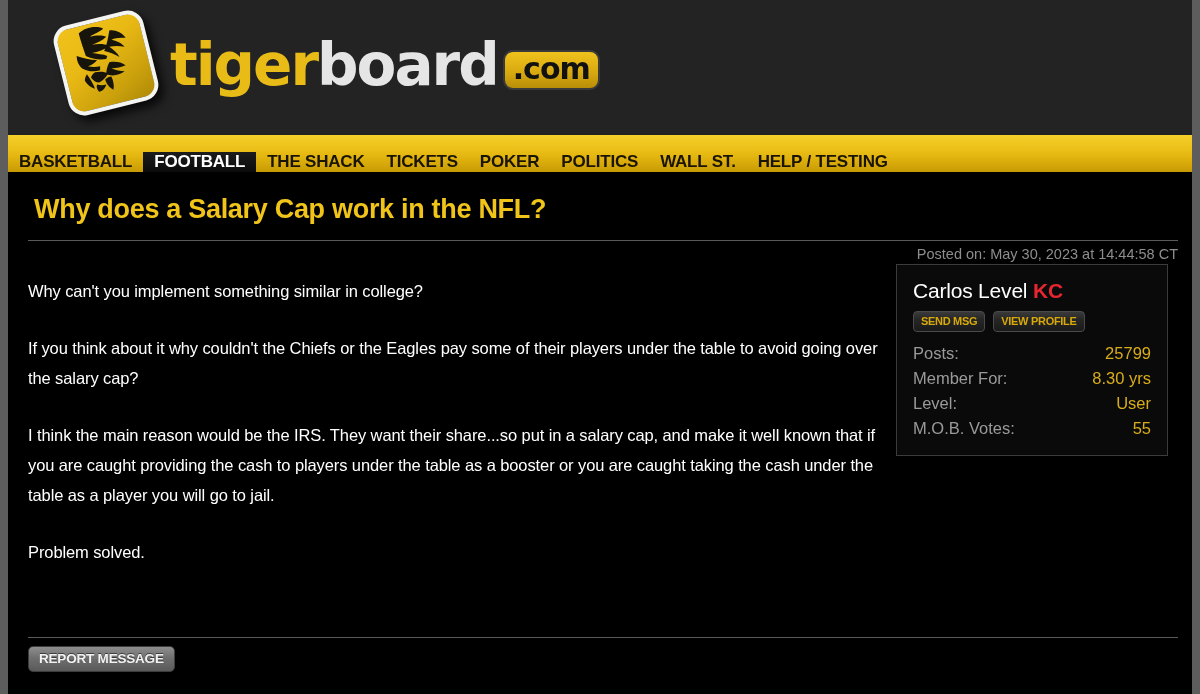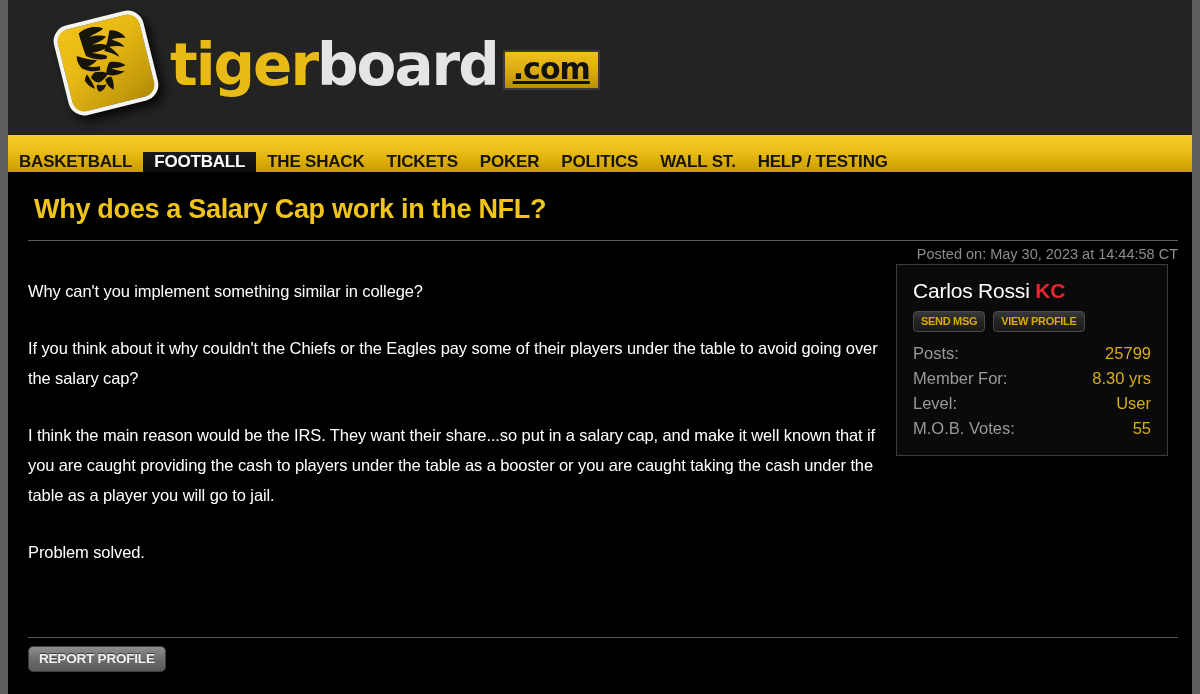--- a/index.html
+++ b/index.html
@@ -88,30 +88,29 @@
     font-family: "DejaVu Sans", sans-serif;
     font-size: 58px;
     font-weight: bold;
     color: #e5e5e5;
     letter-spacing: -2px;
   }
   .wm-com {
     margin-left: 5px;
     margin-top: 10px;
     padding: 1px 8px 3px 8px;
-    border-radius: 1px;
+    border-radius: 10px;
     background: linear-gradient(180deg, #f0c21c 0%, #d9aa10 55%, #b98e08 100%);
     border: 2px solid #3a3a3a;
     font-family: "DejaVu Sans", sans-serif;
     font-size: 30px;
     font-weight: bold;
     color: #111111;
     letter-spacing: -1px;
     line-height: 1.05;
-    text-decoration: underline;
   }
 
   
   .navbar {
     position: relative;
     height: 37px;
     background: linear-gradient(180deg, #f5cf2a 0%, #e9bd15 45%, #dcae0b 70%, #c79a06 100%);
     display: flex;
     align-items: flex-end;
     box-shadow: 0 2px 3px rgba(0,0,0,0.6);
@@ -315,21 +314,21 @@
 
       <div class="post-body">
         <p>Why can't you implement something similar in college?</p>
         <p>If you think about it why couldn't the Chiefs or the Eagles pay some of their players under the table to avoid going over the salary cap?</p>
         <p>I think the main reason would be the IRS. They want their share...so put in a salary cap, and make it well known that if you are caught providing the cash to players under the table as a booster or you are caught taking the cash under the table as a player you will go to jail.</p>
         <p>Problem solved.</p>
       </div>
 
       <div class="user-card">
         <div class="user-name">
-          <span>Carlos Rossi</span>
+          <span>Carlos Level</span>
           <span class="tag">KC</span>
         </div>
         <div class="card-buttons">
           <span class="mini-btn">SEND MSG</span>
           <span class="mini-btn">VIEW PROFILE</span>
         </div>
         <div class="stat-row">
           <span class="stat-label">Posts:</span>
           <span class="stat-value">25799</span>
         </div>
@@ -344,17 +343,17 @@
         <div class="stat-row">
           <span class="stat-label">M.O.B. Votes:</span>
           <span class="stat-value">55</span>
         </div>
       </div>
 
     </div>
 
     <div class="footer">
       <div class="footer-rule"></div>
-      <span class="report-btn">REPORT PROFILE</span>
+      <span class="report-btn">REPORT MESSAGE</span>
     </div>
 
   </div>
 </div>
 
 </body></html>

